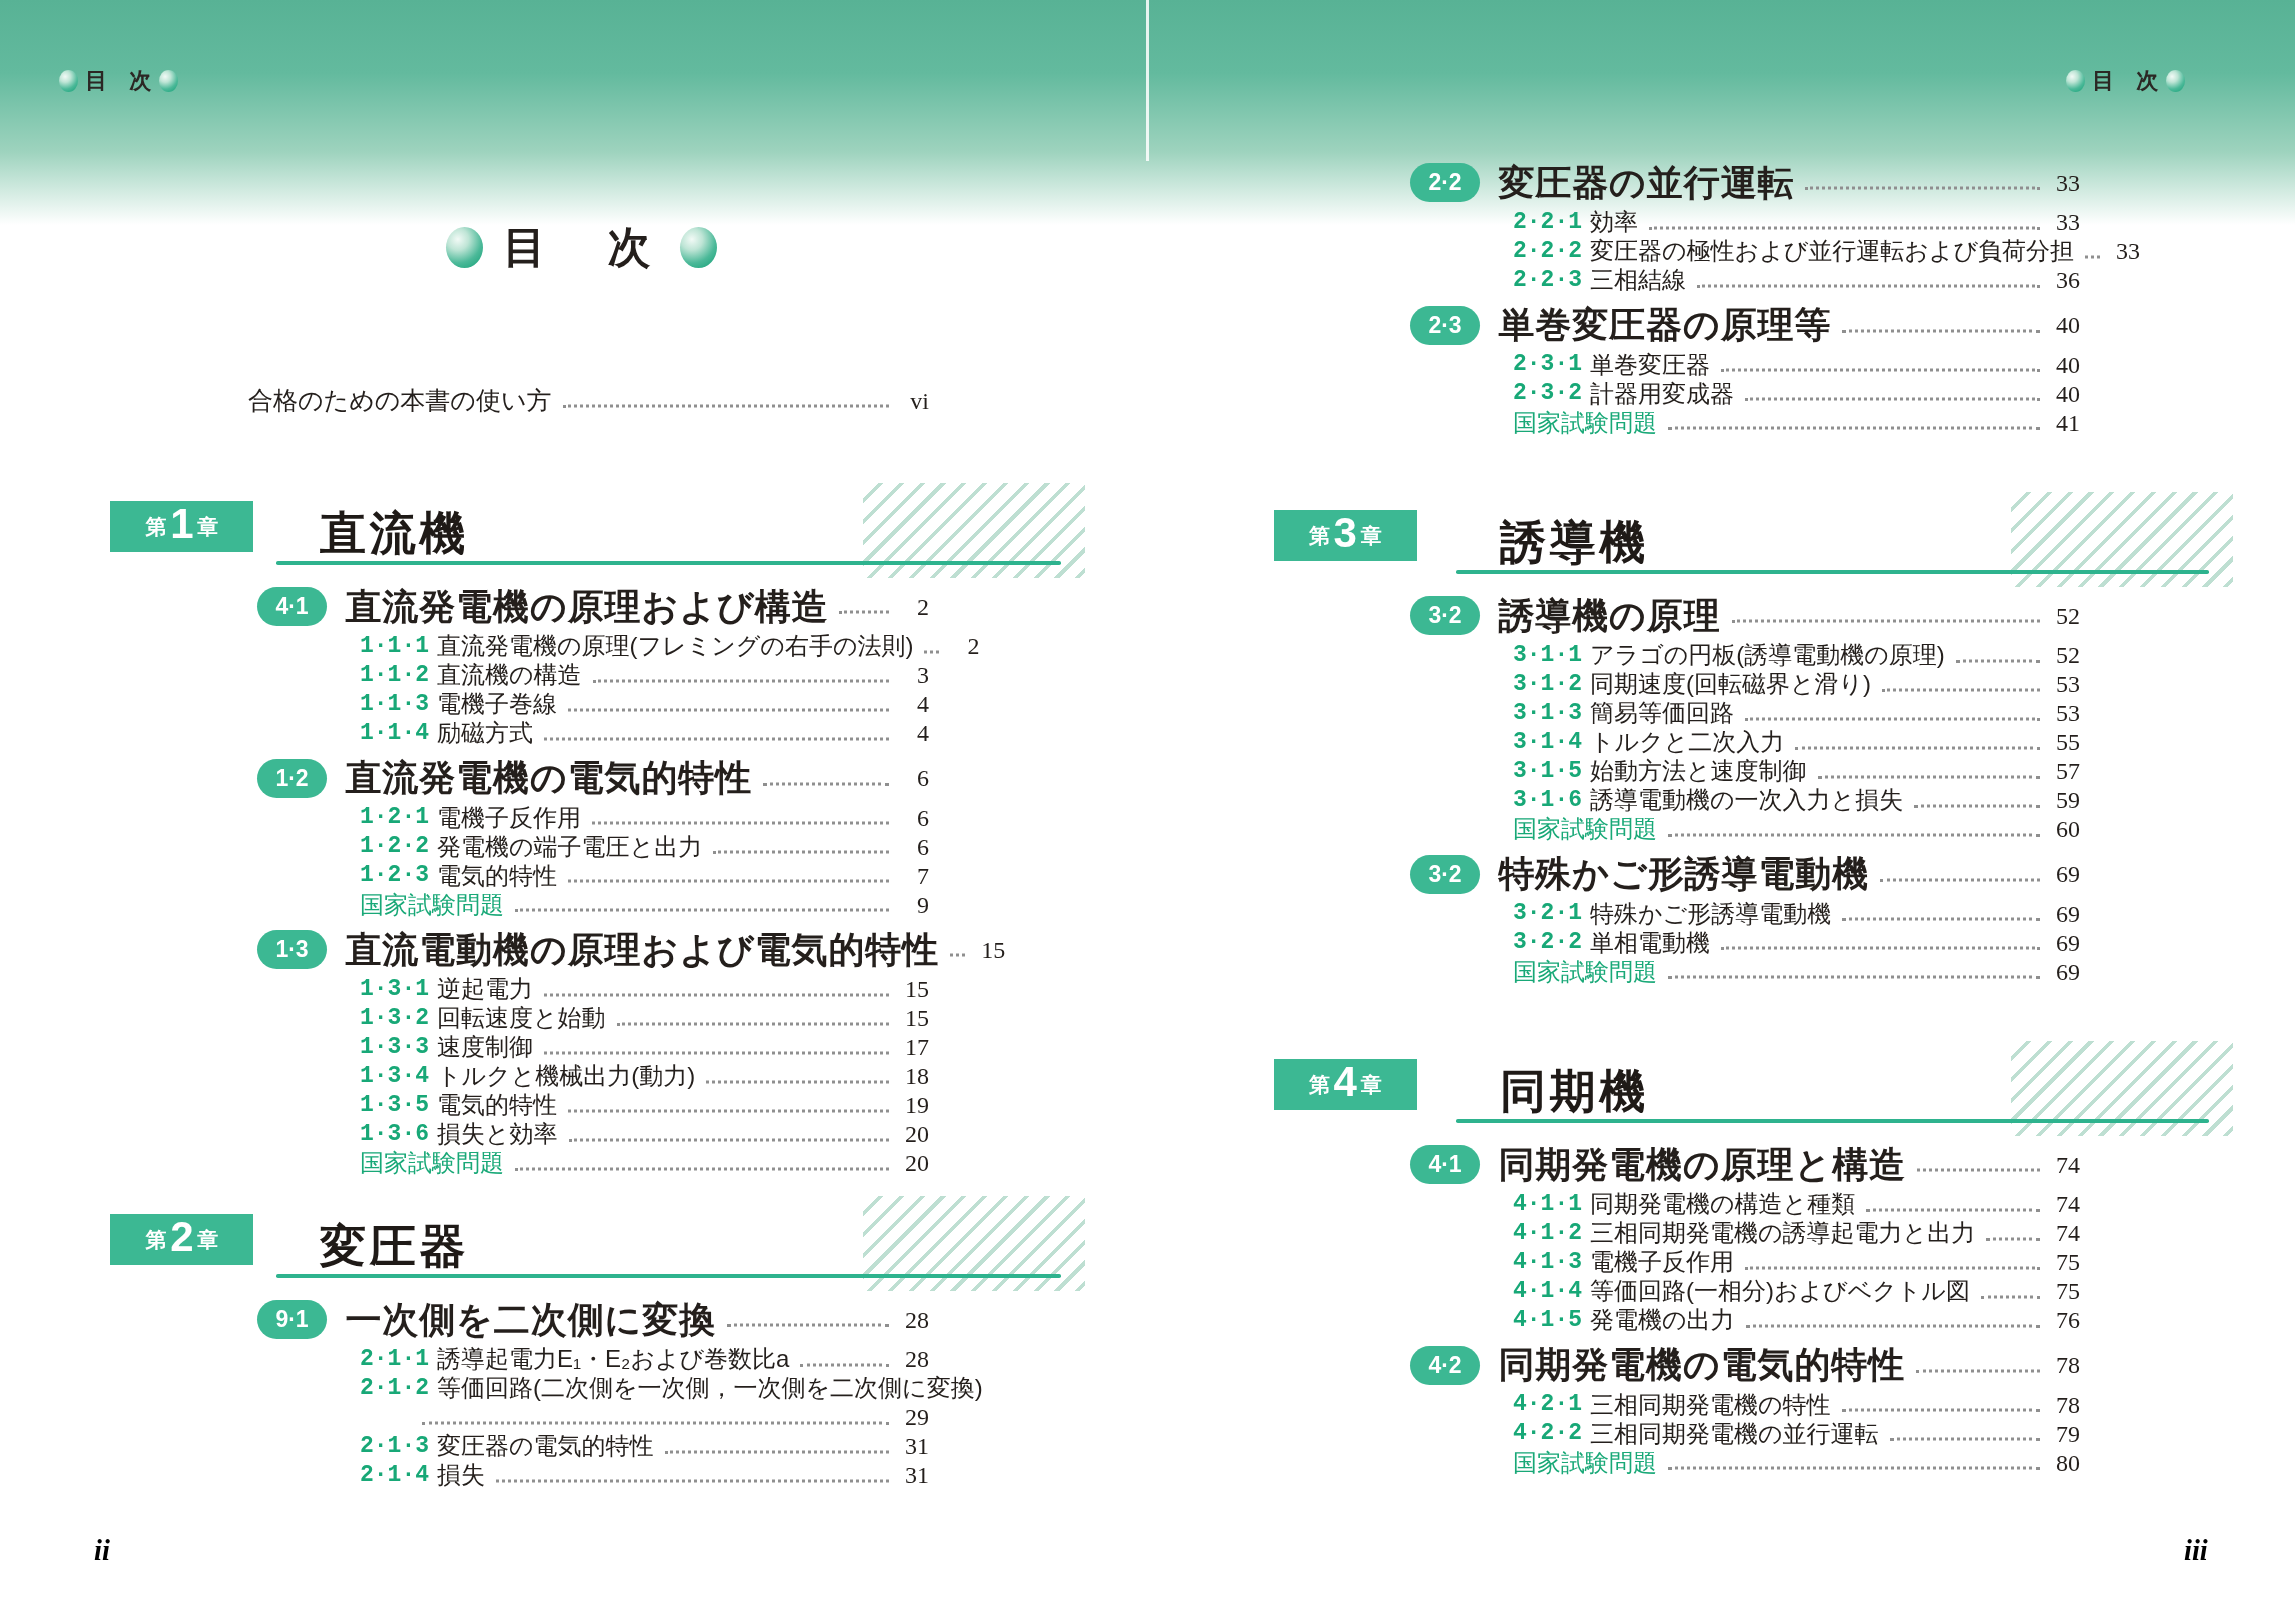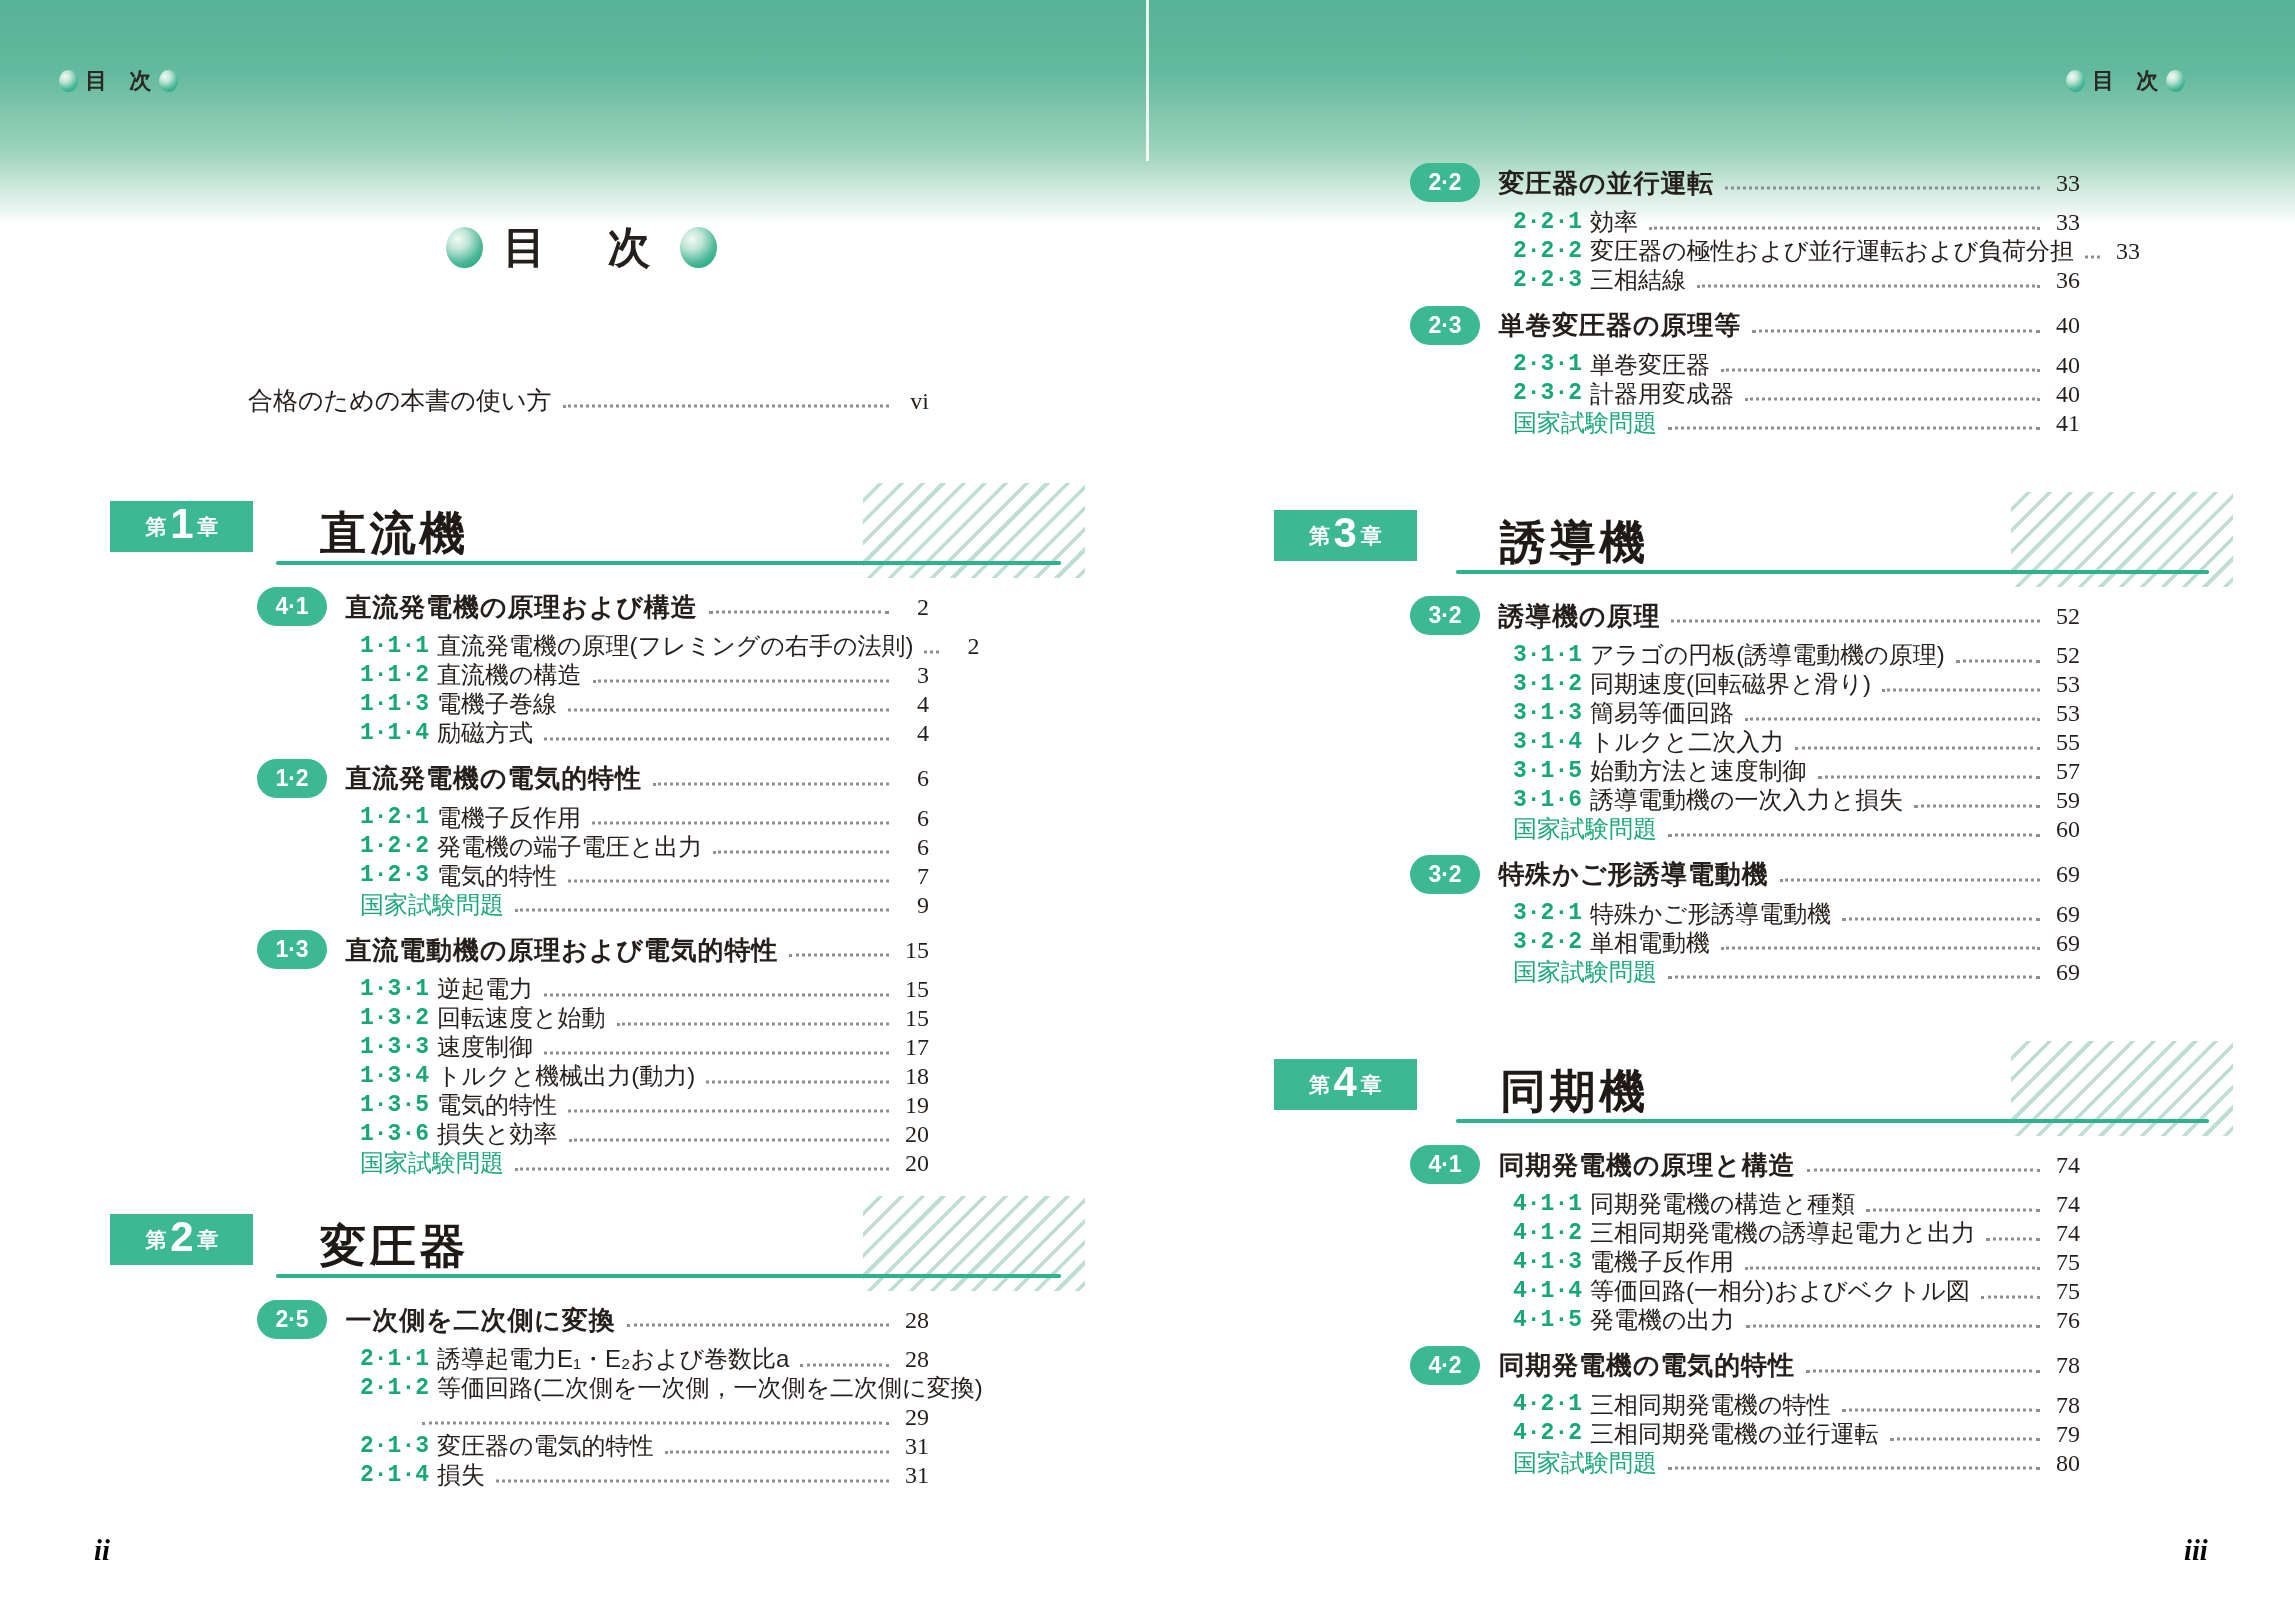--- a/index.html
+++ b/index.html
@@ -24,21 +24,21 @@
   .dots{flex:1;height:0;border-bottom:3.7px dotted #8f8f8f;margin:0 7.3px 0 11px;transform:translateY(5.5px);min-width:14.7px;}
   .pg{font-family:"Liberation Serif","DejaVu Serif",serif;font-size:24px;min-width:33px;text-align:right;line-height:1;}
   .col{position:absolute;}
   #left-col{left:92px;top:492px;width:973px;}
   #right-col{left:1272px;top:152px;width:941px;}
   #left-col .row{margin-left:165px;width:672px;}
   #right-col .row{margin-left:138px;width:670px;}
   .row.section{height:39px;margin-top:11px;margin-bottom:5.5px;justify-content:space-between;}
   .badge{flex:0 0 70px;height:39px;border-radius:20px;background:#3cb893;color:#fff;font-weight:bold;
          font-size:23px;display:flex;align-items:center;justify-content:center;margin-right:18.4px;line-height:1;}
-  .stitle{font-size:26px;font-weight:bold;line-height:1;white-space:nowrap;letter-spacing:0.9px;}
+  .stitle{font-size:36px;font-weight:bold;line-height:1;white-space:nowrap;letter-spacing:0.9px;}
   .row.item,.row.exam{padding-left:103px;}
   .row.cont{padding-left:154px;}
   .inum{flex:0 0 77px;color:#18a877;font-weight:bold;font-size:23px;line-height:1;white-space:nowrap;font-family:Liberation Mono, monospace;}
   .ititle{font-size:24px;line-height:1;white-space:nowrap;}
   .exam-title{font-size:24px;color:#18a877;line-height:1;white-space:nowrap;}
   .chapter{position:relative;height:73px;margin-top:27.5px;margin-bottom:22px;}
   .col > .chapter:first-child{margin-top:0;}
   [data-name="chapter-3-header"],[data-name="chapter-4-header"]{margin-top:64px;}
   .ch-box{position:absolute;left:18.4px;top:9.2px;width:143px;height:51px;background:#3cb893;color:#fff;
           display:flex;align-items:center;justify-content:center;}
@@ -206,21 +206,21 @@
         <div class="ch-hatch" data-name="chapter-hatch-decoration"></div>
         <div class="ch-box" data-name="chapter-number-box">
           <span class="ch-pre" data-name="chapter-prefix">第</span>
           <span class="ch-num" data-name="chapter-number">2</span>
           <span class="ch-suf" data-name="chapter-suffix">章</span>
         </div>
         <div class="ch-title" data-name="chapter-title">変圧器</div>
         <div class="ch-line" data-name="chapter-underline"></div>
       </div>
       <div class="row section" data-name="toc-section-row">
-        <span class="badge" data-name="section-number-badge">2·5</span>
+        <span class="badge" data-name="section-number-badge">9·1</span>
         <span class="stitle" data-name="section-title">一次側を二次側に変換</span>
         <span class="dots" data-name="dot-leader"></span>
         <span class="pg" data-name="page-number">28</span>
       </div>
       <div class="row item" data-name="toc-item-row">
         <span class="inum" data-name="item-number">2·1·1</span>
         <span class="ititle" data-name="item-title">誘導起電力E₁・E₂および巻数比a</span>
         <span class="dots" data-name="dot-leader"></span>
         <span class="pg" data-name="page-number">28</span>
       </div>

